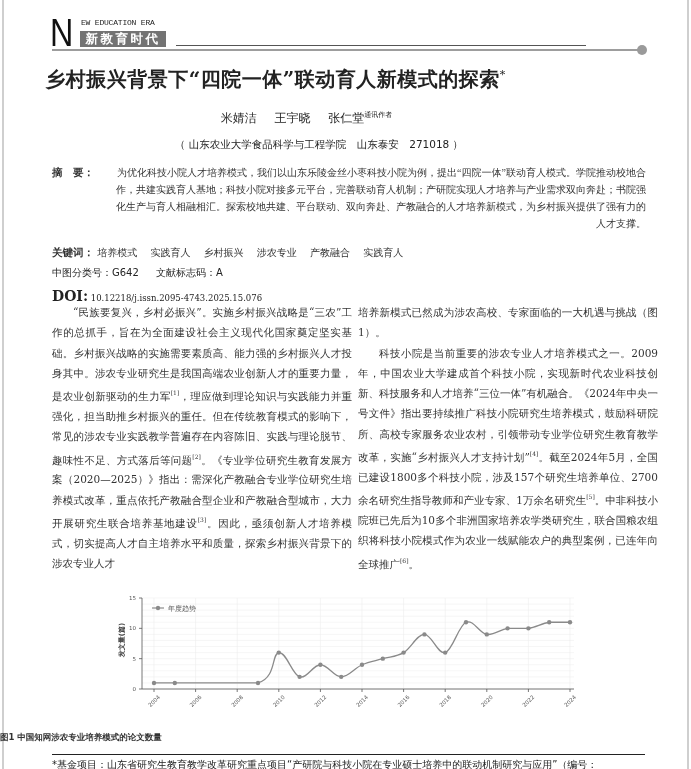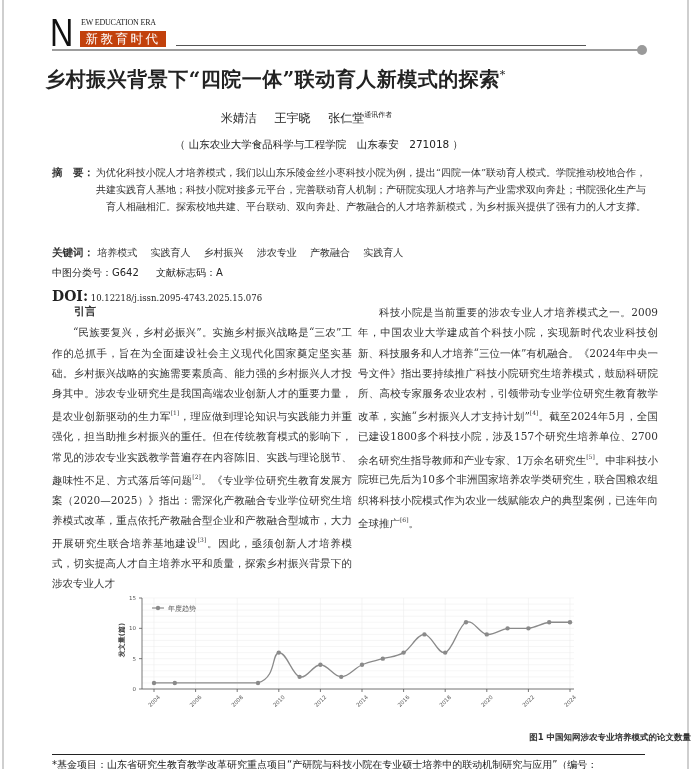--- a/index.html
+++ b/index.html
@@ -2,56 +2,56 @@
 <html><head>
 <meta charset="utf-8">
 <style>
   html, body { margin:0; padding:0; background:#ffffff; }
   body { width:691px; height:769px; position:relative; overflow:hidden; font-family:"DejaVu Serif", serif; color:#222; }
   .page-border-left { position:absolute; left:2px; top:0; width:2px; height:769px; background:#cfcfcf; }
   .page-border-right { position:absolute; right:2px; top:0; width:2px; height:769px; background:#cfcfcf; }
 
   
   .hdr-N { position:absolute; left:50px; top:14px; font-family:"Liberation Sans", sans-serif; font-size:38px; line-height:38px; color:#111; transform:scaleX(0.85); transform-origin:left; }
-  .hdr-en { position:absolute; left:81px; top:18px; font-family:Liberation Serif, serif; font-size:8px; color:#222; letter-spacing:-0.2px; }
-  .hdr-cn { position:absolute; left:80px; top:31px; width:86px; height:16px; background:#c2410c; color:#fff; font-size:12.5px; line-height:16px; text-align:center; letter-spacing:2.5px; font-family:"DejaVu Serif", serif; }
+  .hdr-en { position:absolute; left:81px; top:18px; font-family:Liberation Mono, monospace; font-size:8px; color:#222; letter-spacing:-0.2px; }
+  .hdr-cn { position:absolute; left:80px; top:31px; width:86px; height:16px; background:#737373; color:#fff; font-size:12.5px; line-height:16px; text-align:center; letter-spacing:2.5px; font-family:"DejaVu Serif", serif;font-weight:bold; }
   .hdr-line-dark { position:absolute; left:176px; top:45px; width:410px; height:1px; background:#555; }
   .hdr-line-grey { position:absolute; left:52px; top:49px; width:590px; height:1.5px; background:#9d9d9d; }
   .hdr-dot { position:absolute; left:637px; top:45px; width:10px; height:10px; border-radius:50%; background:#9a9a9a; }
 
   .title { position:absolute; left:0; width:551px; top:66px; text-align:center; font-size:20px; font-weight:bold; color:#222; letter-spacing:0.5px; }
   .title sup { font-size:11px; font-weight:normal; }
   .authors { position:absolute; left:0; width:613px; top:110px; text-align:center; font-family:"DejaVu Sans", sans-serif; font-size:12px; color:#222; }
   .authors .a { margin:0 7px; }
   .authors sup { font-size:7px; }
   .affil { position:absolute; left:0; width:638px; top:138px; text-align:center; font-family:"DejaVu Sans", sans-serif; font-size:10.5px; color:#222; }
 
   .abstract { position:absolute; left:52px; top:164px; width:594px; font-size:10px; line-height:17px; color:#333;text-align:right; }
   .abstract .lbl { font-family:"DejaVu Sans", sans-serif; font-weight:bold; font-size:10.5px; position:absolute; left:0; top:0; }
-  .abstract .txt { margin-left:36px; display:block; }
+  .abstract .txt { margin-left:56px; display:block;font-family:Liberation Serif, serif; }
 
   .kw { position:absolute; left:52px; top:246px; font-size:10px; color:#333; }
   .kw .lbl { font-family:"DejaVu Sans", sans-serif; font-weight:bold; font-size:10.5px; }
   .kw .item { margin-right:10px; }
   .cls { position:absolute; left:52px; top:266px; font-family:"DejaVu Sans", sans-serif; font-size:10px; color:#222; }
   .cls .sp { margin-left:14px; }
   .doi { position:absolute; left:52px; top:288px; font-size:8.5px; color:#222; }
   .doi b { font-size:14px; }
 
   .col { position:absolute; width:300px; font-size:10.5px; line-height:20.3px; color:#333; text-align:justify; }
   .col-left { left:52px; top:302px; }
   .col-right { left:358px; top:302px; }
   .col p { margin:0; }
   .ind { text-indent:2em; }
   .sect { font-family:"DejaVu Sans", sans-serif; font-weight:bold; font-size:11px; padding-left:22px; }
   .col sup { font-size:6px; }
 
   
   .chart { position:absolute; left:108px; top:590px; width:475px; height:135px; }
-  .caption { position:absolute; left:0; width:691px; top:732px; text-align:right; font-family:"DejaVu Sans", sans-serif; font-size:8.5px; font-weight:bold; color:#333; }
+  .caption { position:absolute; left:0; width:691px; top:732px; text-align:left; font-family:"DejaVu Sans", sans-serif; font-size:8.5px; font-weight:bold; color:#333; }
 
   .fn-line { position:absolute; left:52px; top:754px; width:593px; height:1px; background:#222; }
   .fn { position:absolute; left:52px; top:758px; font-family:"DejaVu Sans", sans-serif; font-size:10px; color:#222; white-space:nowrap; }
 </style>
 </head>
 <body>
 
 <div class="page-border-left"></div>
 <div class="page-border-right"></div>
 
@@ -93,25 +93,25 @@
   <span>中图分类号：</span><span>G642</span>
   <span class="sp">文献标志码：</span><span>A</span>
 </div>
 
 <div class="doi">
   <b>DOI:</b>
   <span>10.12218/j.issn.2095-4743.2025.15.076</span>
 </div>
 
 <div class="col col-left">
-  <p class="sect">引言</p>
   <p class="ind"><span>“民族要复兴，乡村必振兴”。实施乡村振兴战略是“三农”工作的总抓手，旨在为全面建设社会主义现代化国家奠定坚实基础。乡村振兴战略的实施需要素质高、能力强的乡村振兴人才投身其中。涉农专业研究生是我国高端农业创新人才的重要力量，是农业创新驱动的生力军</span><sup>[1]</sup><span>，理应做到理论知识与实践能力并重强化，担当助推乡村振兴的重任。但在传统教育模式的影响下，常见的涉农专业实践教学普遍存在内容陈旧、实践与理论脱节、趣味性不足、方式落后等问题</span><sup>[2]</sup><span>。《专业学位研究生教育发展方案（2020—2025）》指出：需深化产教融合专业学位研究生培养模式改革，重点依托产教融合型企业和产教融合型城市，大力开展研究生联合培养基地建设</span><sup>[3]</sup><span>。因此，亟须创新人才培养模式，切实提高人才自主培养水平和质量，探索乡村振兴背景下的涉农专业人才</span></p>
 </div>
 
 <div class="col col-right">
+  <p>培养新模式已然成为涉农高校、专家面临的一大机遇与挑战（图1）。</p>
   <p class="ind"><span>科技小院是当前重要的涉农专业人才培养模式之一。2009年，中国农业大学建成首个科技小院，实现新时代农业科技创新、科技服务和人才培养“三位一体”有机融合。《2024年中央一号文件》指出要持续推广科技小院研究生培养模式，鼓励科研院所、高校专家服务农业农村，引领带动专业学位研究生教育教学改革，实施“乡村振兴人才支持计划”</span><sup>[4]</sup><span>。截至2024年5月，全国已建设1800多个科技小院，涉及157个研究生培养单位、2700余名研究生指导教师和产业专家、1万余名研究生</span><sup>[5]</sup><span>。中非科技小院班已先后为10多个非洲国家培养农学类研究生，联合国粮农组织将科技小院模式作为农业一线赋能农户的典型案例，已连年向全球推广</span><sup>[6]</sup><span>。</span></p>
 </div>
 
 <svg class="chart" id="chart" viewBox="0 0 475 135" xmlns="http://www.w3.org/2000/svg">
   <g id="grid">
       <line x1="34" x2="466" y1="99" y2="99" stroke="#f0f0f0" stroke-width="0.6"></line>
       <line x1="34" x2="466" y1="92.93333333333334" y2="92.93333333333334" stroke="#f0f0f0" stroke-width="0.6"></line>
       <line x1="34" x2="466" y1="86.86666666666667" y2="86.86666666666667" stroke="#f0f0f0" stroke-width="0.6"></line>
       <line x1="34" x2="466" y1="80.8" y2="80.8" stroke="#f0f0f0" stroke-width="0.6"></line>
       <line x1="34" x2="466" y1="74.73333333333333" y2="74.73333333333333" stroke="#f0f0f0" stroke-width="0.6"></line>

